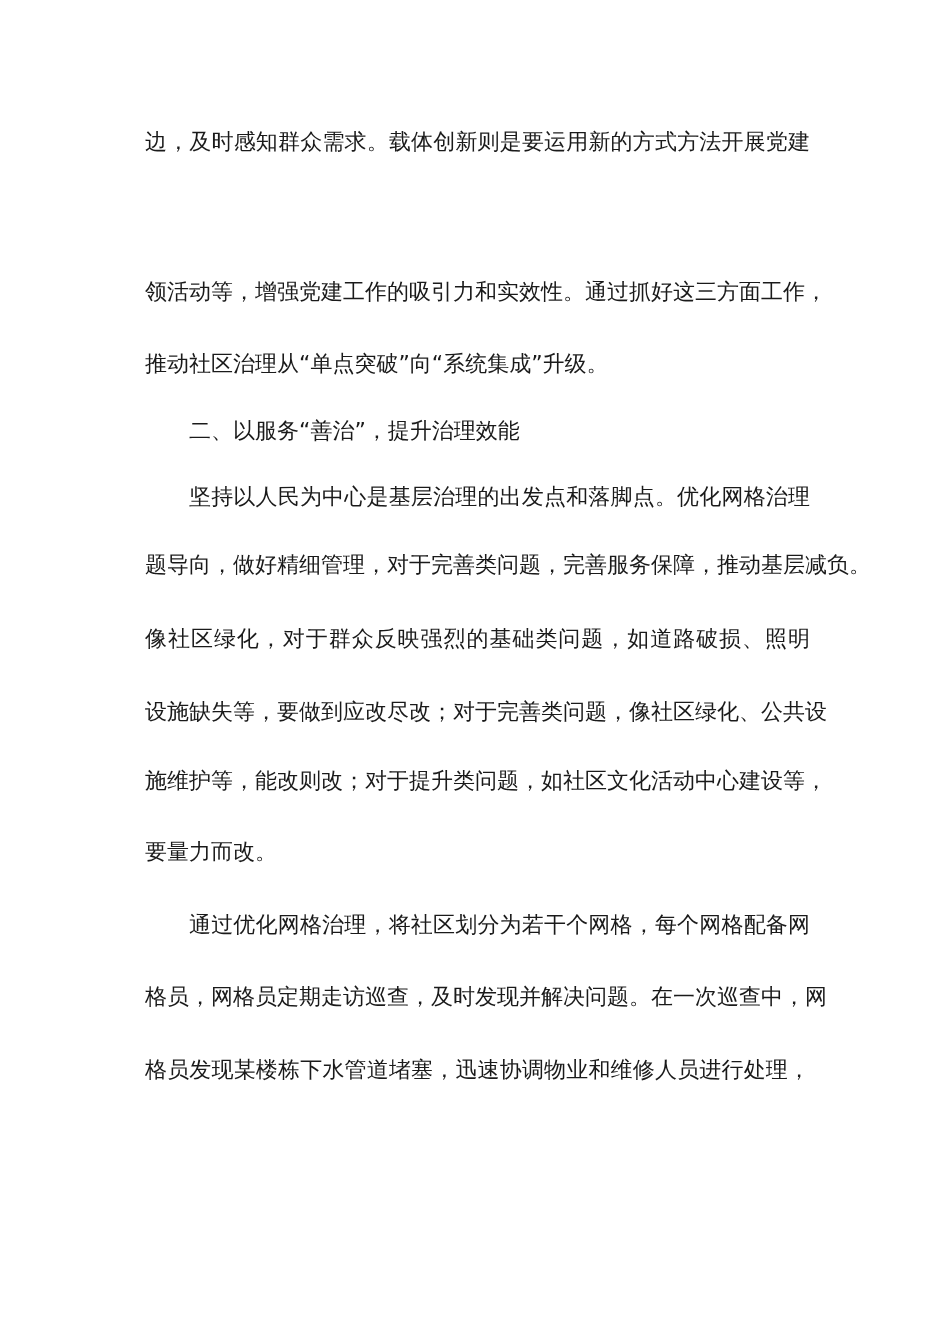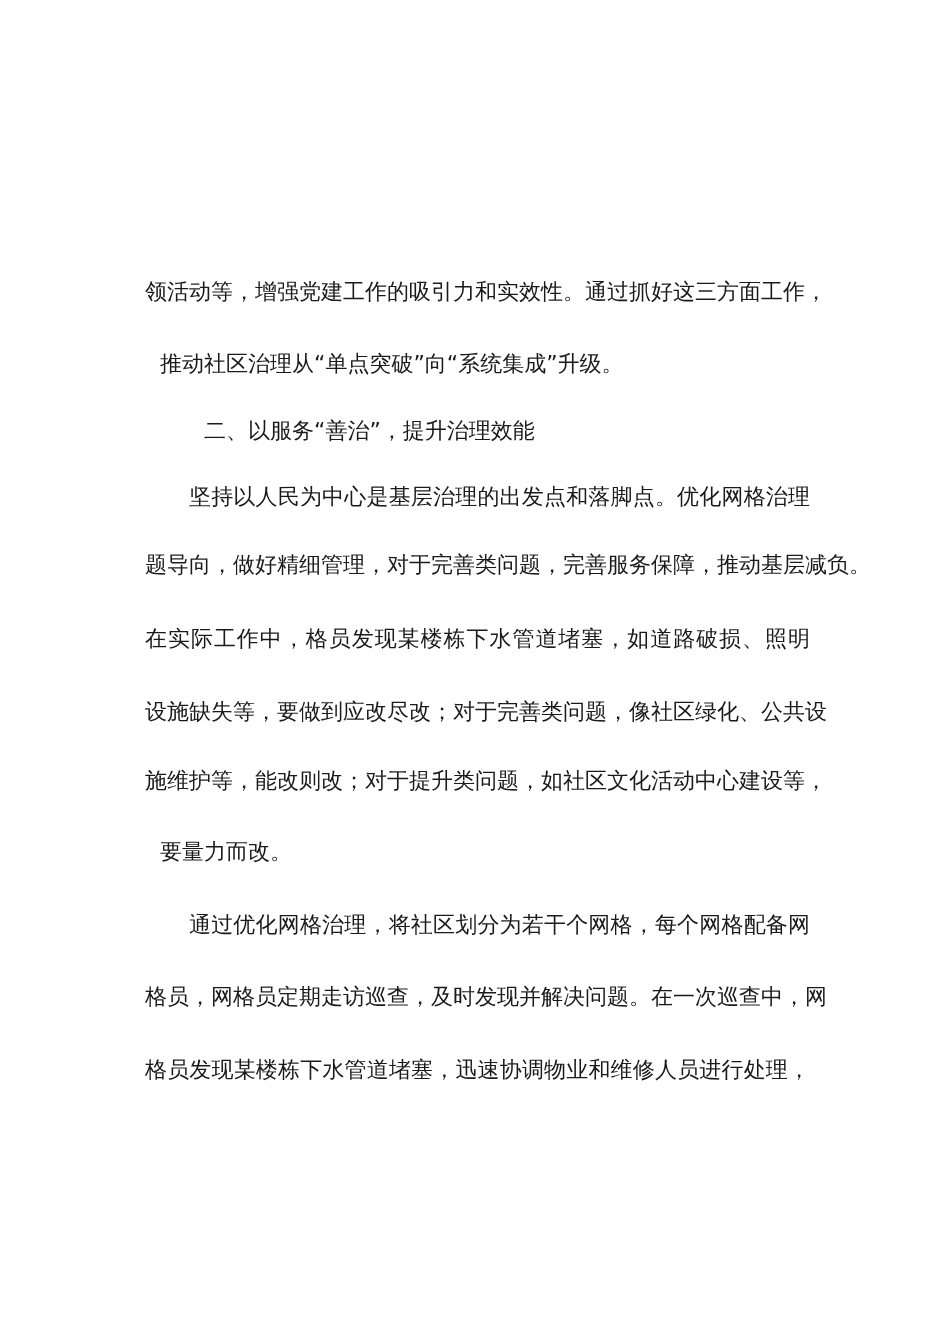--- a/index.html
+++ b/index.html
@@ -11,32 +11,33 @@
     width: 665px;
     font-family: "DejaVu Sans", "Liberation Sans", sans-serif;
     font-size: 22px;
     line-height: 30px;
     color: #1a1a1a;
     white-space: nowrap;
     text-align: justify;
     text-align-last: justify;
     letter-spacing: 0px;
   }
-  .line.last { text-align-last: left; margin-left: 15px; }
+  .line.last { text-align-last: left; }
   .line.indent { left: 189px; width: 621px; }
 </style>
 </head>
 <body>
 
 <div class="page">
+  <div class="line" style="top:127px">边，及时感知群众需求。载体创新则是要运用新的方式方法开展党建</div>
   <div class="line" style="top:277px">领活动等，增强党建工作的吸引力和实效性。通过抓好这三方面工作，</div>
   <div class="line last" style="top:349px">推动社区治理从“单点突破”向“系统集成”升级。</div>
   <div class="line indent last" style="top:416px">二、以服务“善治”，提升治理效能</div>
   <div class="line indent" style="top:482px">坚持以人民为中心是基层治理的出发点和落脚点。优化网格治理</div>
   <div class="line" style="top:550px">题导向，做好精细管理，对于完善类问题，完善服务保障，推动基层减负。</div>
-  <div class="line" style="top:624px">在实际工作中，格员发现某楼栋下水管道堵塞，如道路破损、照明</div>
+  <div class="line" style="top:624px">像社区绿化，对于群众反映强烈的基础类问题，如道路破损、照明</div>
   <div class="line" style="top:697px">设施缺失等，要做到应改尽改；对于完善类问题，像社区绿化、公共设</div>
   <div class="line" style="top:766px">施维护等，能改则改；对于提升类问题，如社区文化活动中心建设等，</div>
   <div class="line last" style="top:837px">要量力而改。</div>
   <div class="line indent" style="top:910px">通过优化网格治理，将社区划分为若干个网格，每个网格配备网</div>
   <div class="line" style="top:982px">格员，网格员定期走访巡查，及时发现并解决问题。在一次巡查中，网</div>
   <div class="line" style="top:1055px">格员发现某楼栋下水管道堵塞，迅速协调物业和维修人员进行处理，</div>
 </div>
 
 </body></html>

